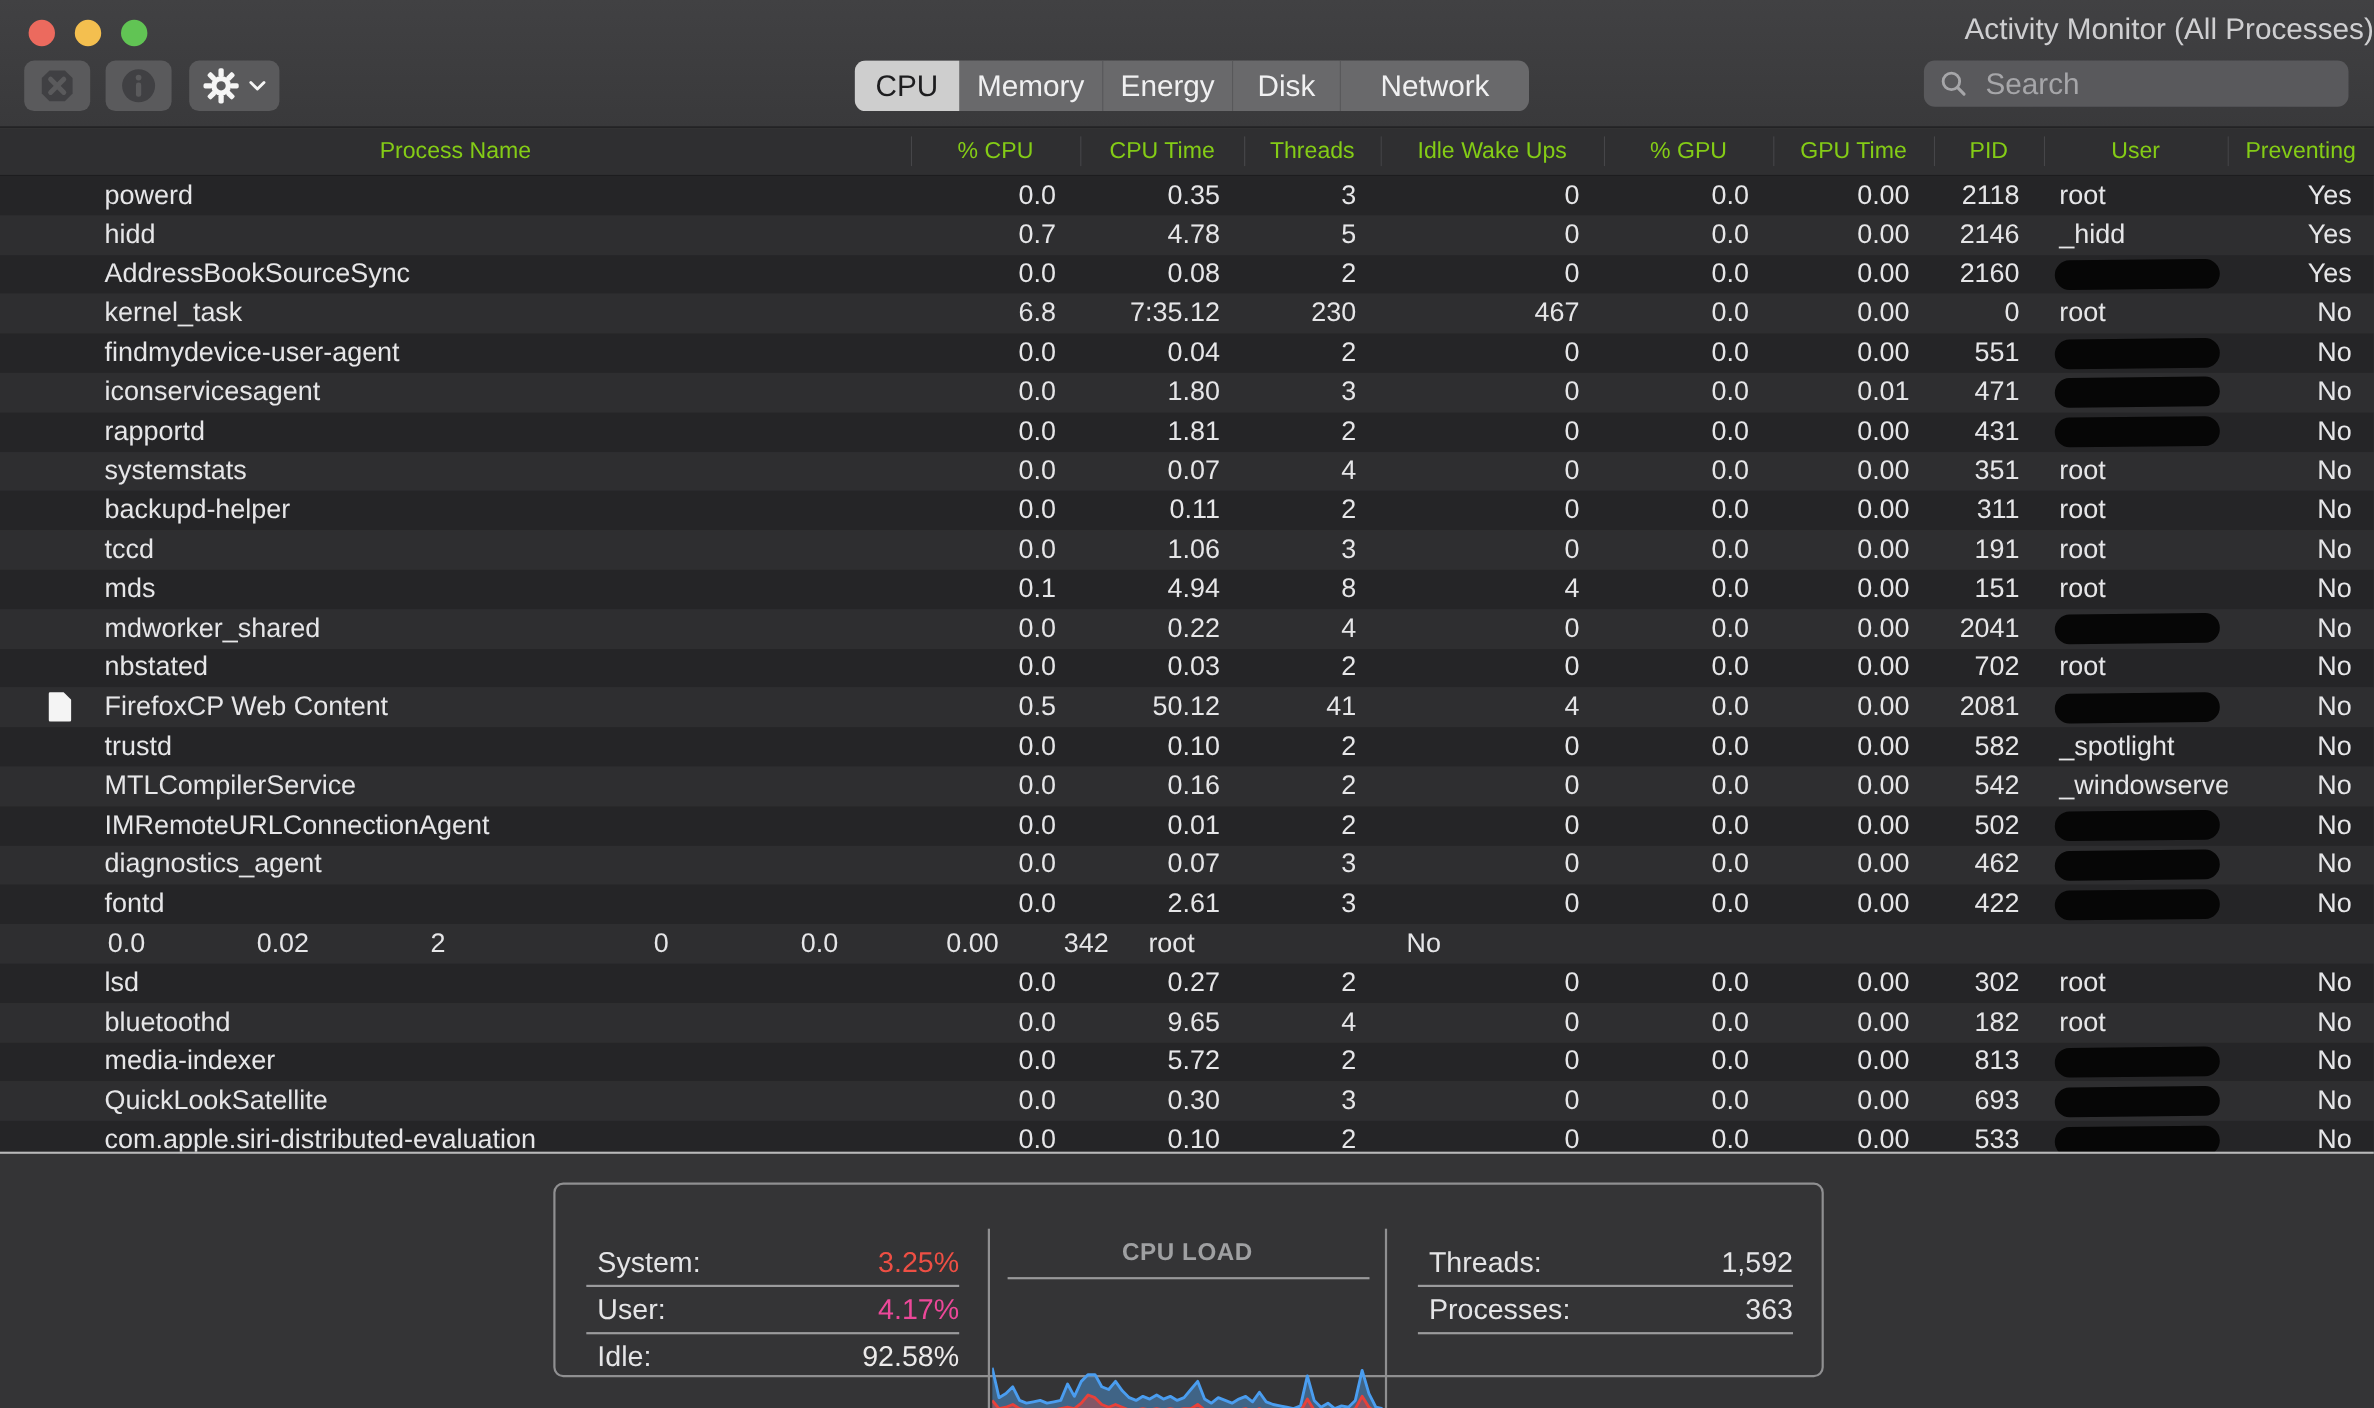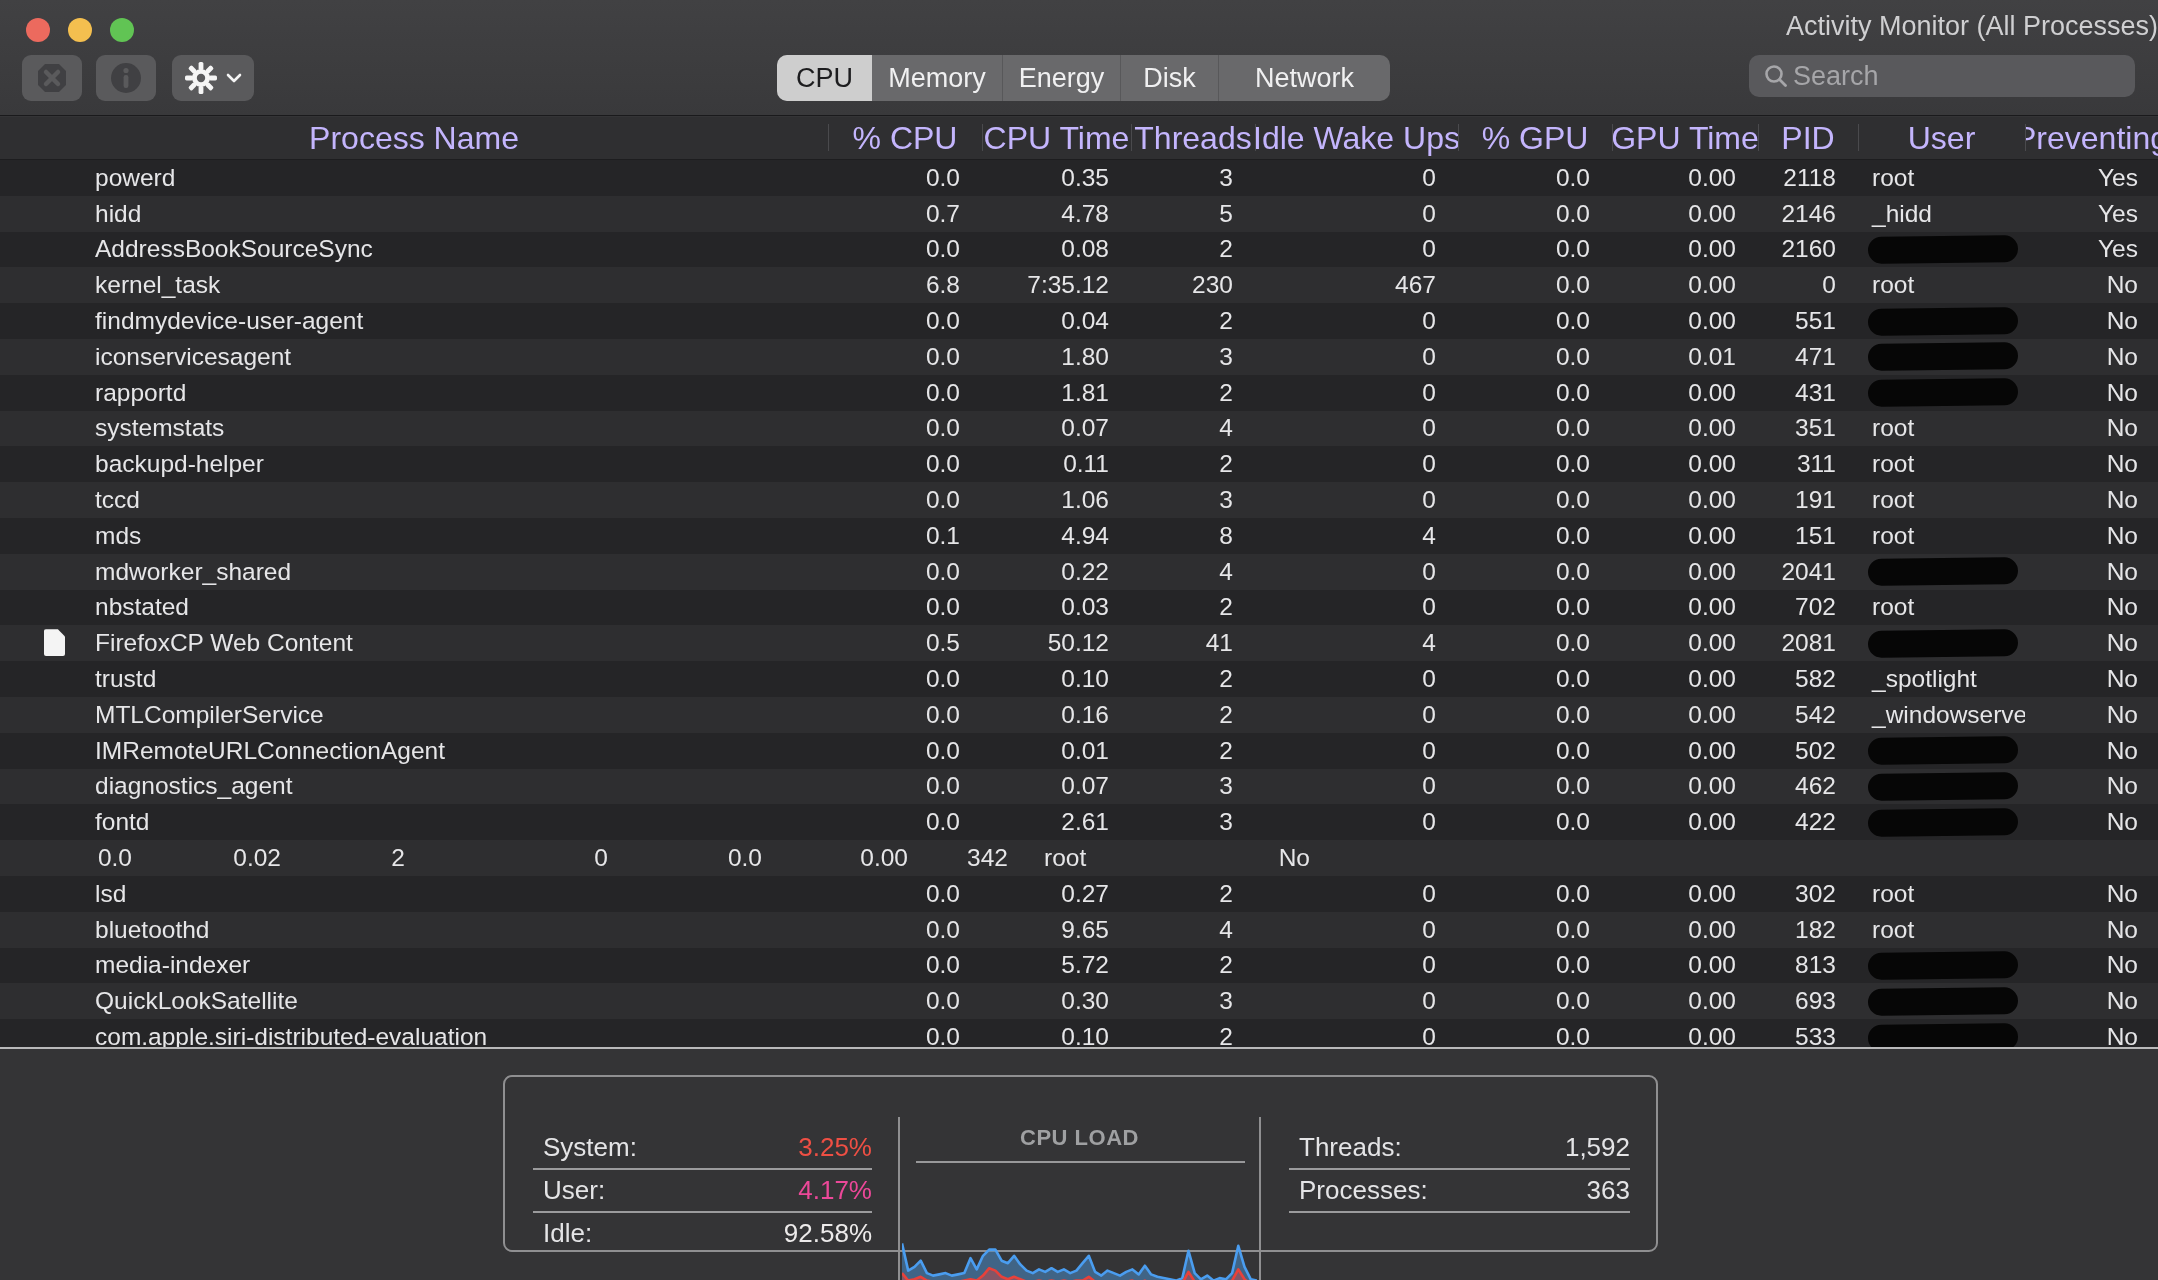--- a/index.html
+++ b/index.html
@@ -29,28 +29,28 @@
           border-radius:10px; overflow:hidden; background:#69696b; }
   .tab { height:100%; display:flex; align-items:center; justify-content:center;
          font-size:27px; color:#f0f0f1; border-left:1px solid #58585a; cursor:default; }
   .tab:first-child { border-left:none; }
   .tab.active { background:#cecece; color:#1d1d1f; border-left:none; }
   .tab.active + .tab { border-left:none; }
   .w-cpu{width:95px}.w-mem{width:130px}.w-ene{width:118px}.w-dsk{width:98px}.w-net{width:172px}
 
   .search { position:absolute; left:1749px; top:55px; width:386px; height:42px;
             background:#59595c; border-radius:10px; display:flex; align-items:center;
-            padding-left:14px; gap:4px; }
+            padding-left:14px; gap:16px; }
   .search-ph { font-size:27px; color:#a6a6a9; }
 
   
   .thead { position:absolute; left:0; top:117px; width:2158px; height:43px;
            background:#2f2f31; border-bottom:1px solid #1d1d1f; display:flex; }
   .th { position:relative; height:100%; display:flex; align-items:center; justify-content:center;
-        font-size:32px; font-weight:500; color:#c4b5fd; white-space:nowrap; overflow:hidden; }
+        font-size:21px; font-weight:500; color:#84cc16; white-space:nowrap; overflow:hidden; }
   .th + .th::before { content:""; position:absolute; left:0; top:7px; bottom:8px; width:1px; background:#4a4a4d; }
 
   .c0{width:828px}.c1{width:154px}.c2{width:149px}.c3{width:124px}.c4{width:203px}
   .c5{width:154px}.c6{width:146px}.c7{width:100px}.c8{width:167px}.c9{width:133px}
 
   .tbody { position:absolute; left:0; top:160px; width:2158px; height:887px; overflow:hidden; }
   .row { display:flex; width:100%; height:35.8px; }
   .row:nth-child(odd) { background:#252527; }
   .row:nth-child(even){ background:#2e2e30; }
   .cell { height:100%; display:flex; align-items:center; font-size:24.5px; color:#e6e6e8;

